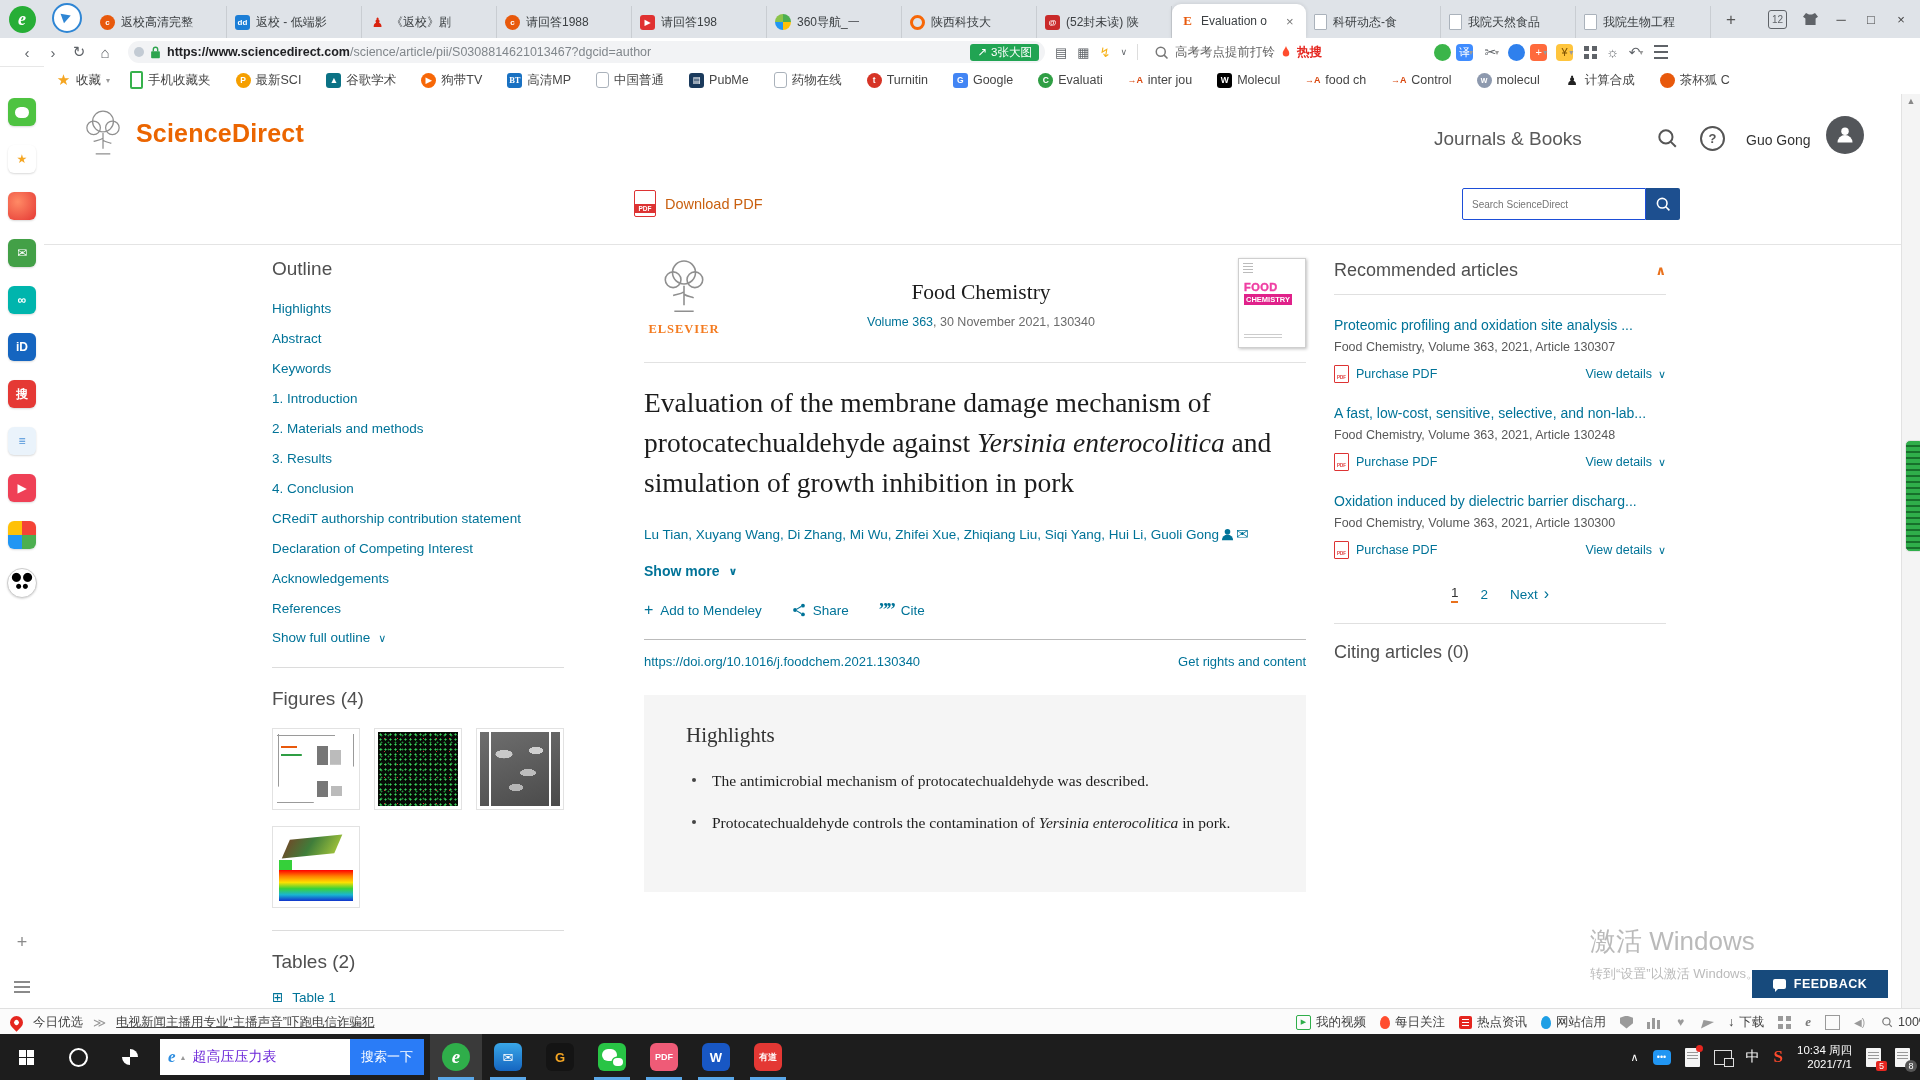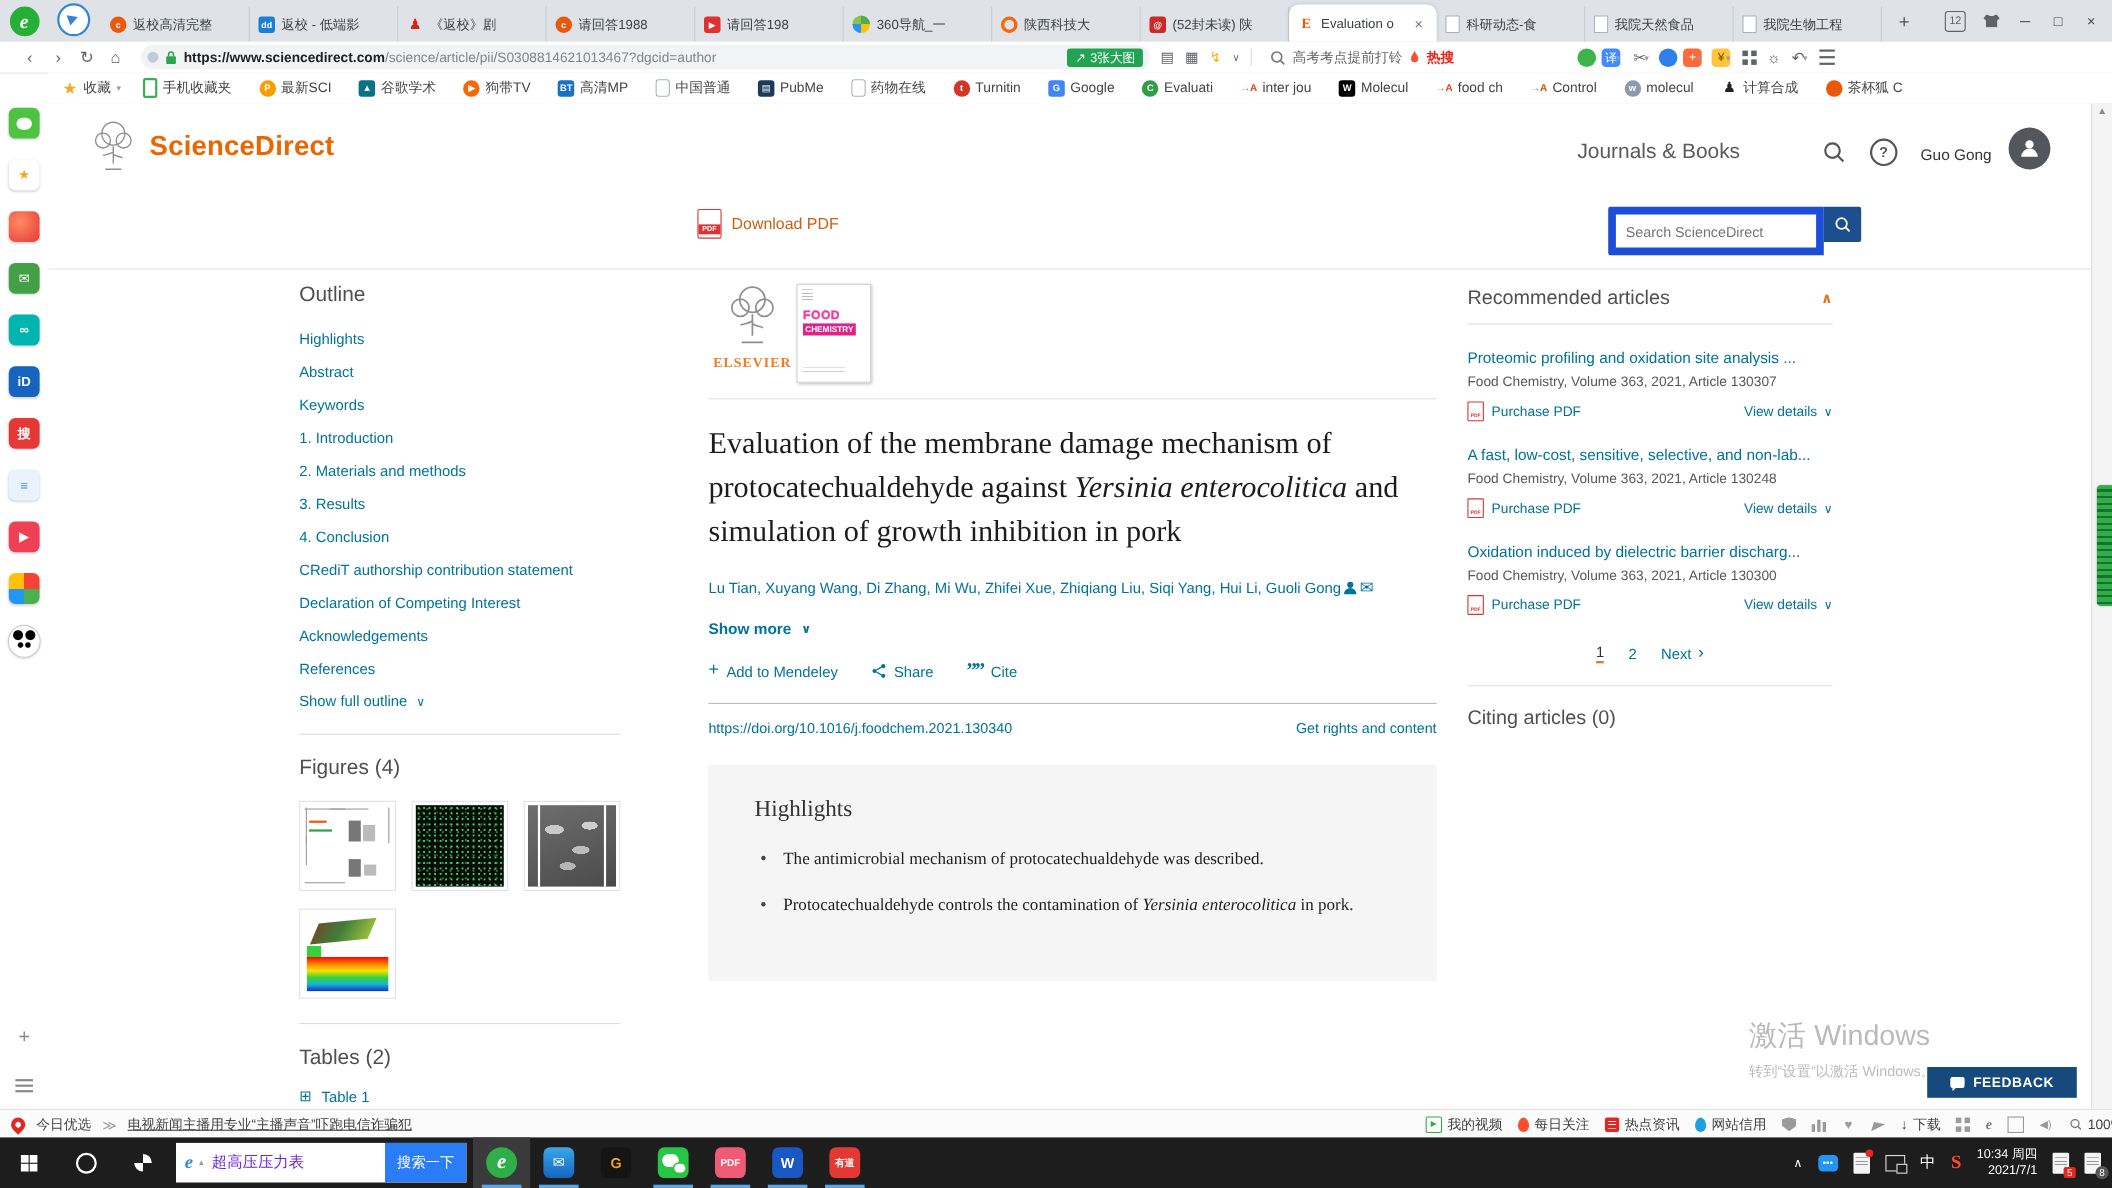--- a/index.html
+++ b/index.html
@@ -83,21 +83,21 @@
   #jnb{position:absolute;left:0;top:34px;font-size:19px;color:#5a5a5a}
   #hsearch{position:absolute;left:222px;top:33px}
   #hhelp{position:absolute;left:266px;top:32px;width:21px;height:21px;border:2px solid #555;border-radius:50%;color:#555;font-size:13px;font-weight:bold;display:flex;align-items:center;justify-content:center}
   #huser{position:absolute;left:312px;top:38px;font-size:14px;color:#333}
   #avatar{position:absolute;left:392px;top:22px;width:38px;height:38px;border-radius:50%;background:#53565a;display:flex;align-items:center;justify-content:center}
   #pdfrow{position:absolute;left:0;top:88px;width:100%;height:46px}
   .pdfic{width:20px;height:25px;background:#fff;border:1px solid #d33;border-radius:2px;position:relative;display:flex;align-items:flex-end;justify-content:center}
   .pdfic::before{content:"PDF";font-size:6.5px;font-weight:bold;color:#fff;background:#d33;width:100%;text-align:center;padding:1px 0;margin-bottom:3px}
   #dlpdf{position:absolute;left:590px;top:8px;display:flex;align-items:center;gap:9px;font-size:14.5px;color:#c96010}
   #sdsearch{position:absolute;left:1418px;top:6px;display:flex}
-  #sdsearch input{width:164px;height:30px;border:7px solid #1d4ed8;border-radius:2px 0 0 2px;font-size:13px;padding:0 9px;color:#0369a1;font-family:inherit}
+  #sdsearch input{width:164px;height:30px;border:1px solid #1d4ed8;border-radius:2px 0 0 2px;font-size:10px;padding:0 9px;color:#0369a1;font-family:inherit}
   #sdsearch .btn{width:34px;height:32px;background:#1d4f8f;border-radius:0 2px 2px 0;display:flex;align-items:center;justify-content:center}
   #topdiv{position:absolute;left:0;top:150px;width:100%;height:1px;background:#e4e4e4}
   
   #outline{position:absolute;left:228px;top:164px;width:292px}
   .colh{font-size:19px;color:#4f4f4f;font-weight:400;margin:0}
   #outline ul{list-style:none;padding:0;margin:20px 0 0}
   #outline li{font-size:13.5px;margin-bottom:13px;line-height:17px}
   #showfull{font-size:13.5px;display:flex;gap:8px;align-items:flex-end;margin-top:6px}
   .chev{font-size:11px}
   .hr{height:1px;background:#dcdcdc;margin:22px 0 0}
@@ -415,21 +415,21 @@
       <span class="bmi square" style="background: rgb(11, 114, 133); color: rgb(255, 255, 255);">▲</span>
       <span class="bml">谷歌学术</span>
       <span class="bmcaret"></span>
     </div>
     <div class="bm">
       <span class="bmi circle" style="background: rgb(247, 103, 7); color: rgb(255, 255, 255);">▶</span>
       <span class="bml">狗带TV</span>
       <span class="bmcaret"></span>
     </div>
     <div class="bm">
-      <span class="bmi square" style="background: rgb(25, 113, 194); color: rgb(255, 255, 255);">BT</span>
+      <span class="bmi square" style="background: rgb(25, 113, 194); color: rgb(255, 255, 255); font-family: Liberation Serif, serif;">BT</span>
       <span class="bml">高清MP</span>
       <span class="bmcaret"></span>
     </div>
     <div class="bm">
       <span class="bmi doc"></span>
       <span class="bml">中国普通</span>
       <span class="bmcaret"></span>
     </div>
     <div class="bm">
       <span class="bmi square" style="background: rgb(27, 58, 92); color: rgb(255, 255, 255);">▤</span>
@@ -617,20 +617,24 @@
       <div id="elsv">
         <svg width="52" height="58" viewBox="0 0 40 48">
           <g stroke="#8f8f8f" fill="none" stroke-width="1.3">
             <circle cx="20" cy="12" r="9.5"></circle>
               <circle cx="11" cy="18" r="6.5"></circle>
               <circle cx="29" cy="18" r="6.5"></circle>
             <path d="M20 23v16M20 28c-3 2-6 2-9 3M20 30c3 2 6 2 8 3M12 44h16"></path>
           </g>
         </svg>
         <div class="nm">ELSEVIER</div>
+      </div>
+      <div id="jmid">
+        <div id="jtitle">Food Chemistry</div>
+        <div id="jmeta"><span class="teal">Volume 363</span><span>, 30 November 2021, 130340</span></div>
       </div>
       <div id="cover">
         <div class="fc">
             <div class="l1">FOOD</div>
             <div class="l2">CHEMISTRY</div>
           </div>
       </div>
     </div>
     <div id="mdiv1"></div>
     <h1 id="atitle"><span>Evaluation of the membrane damage mechanism of protocatechualdehyde against </span><span class="i">Yersinia enterocolitica</span><span> and simulation of growth inhibition in pork</span></h1>

